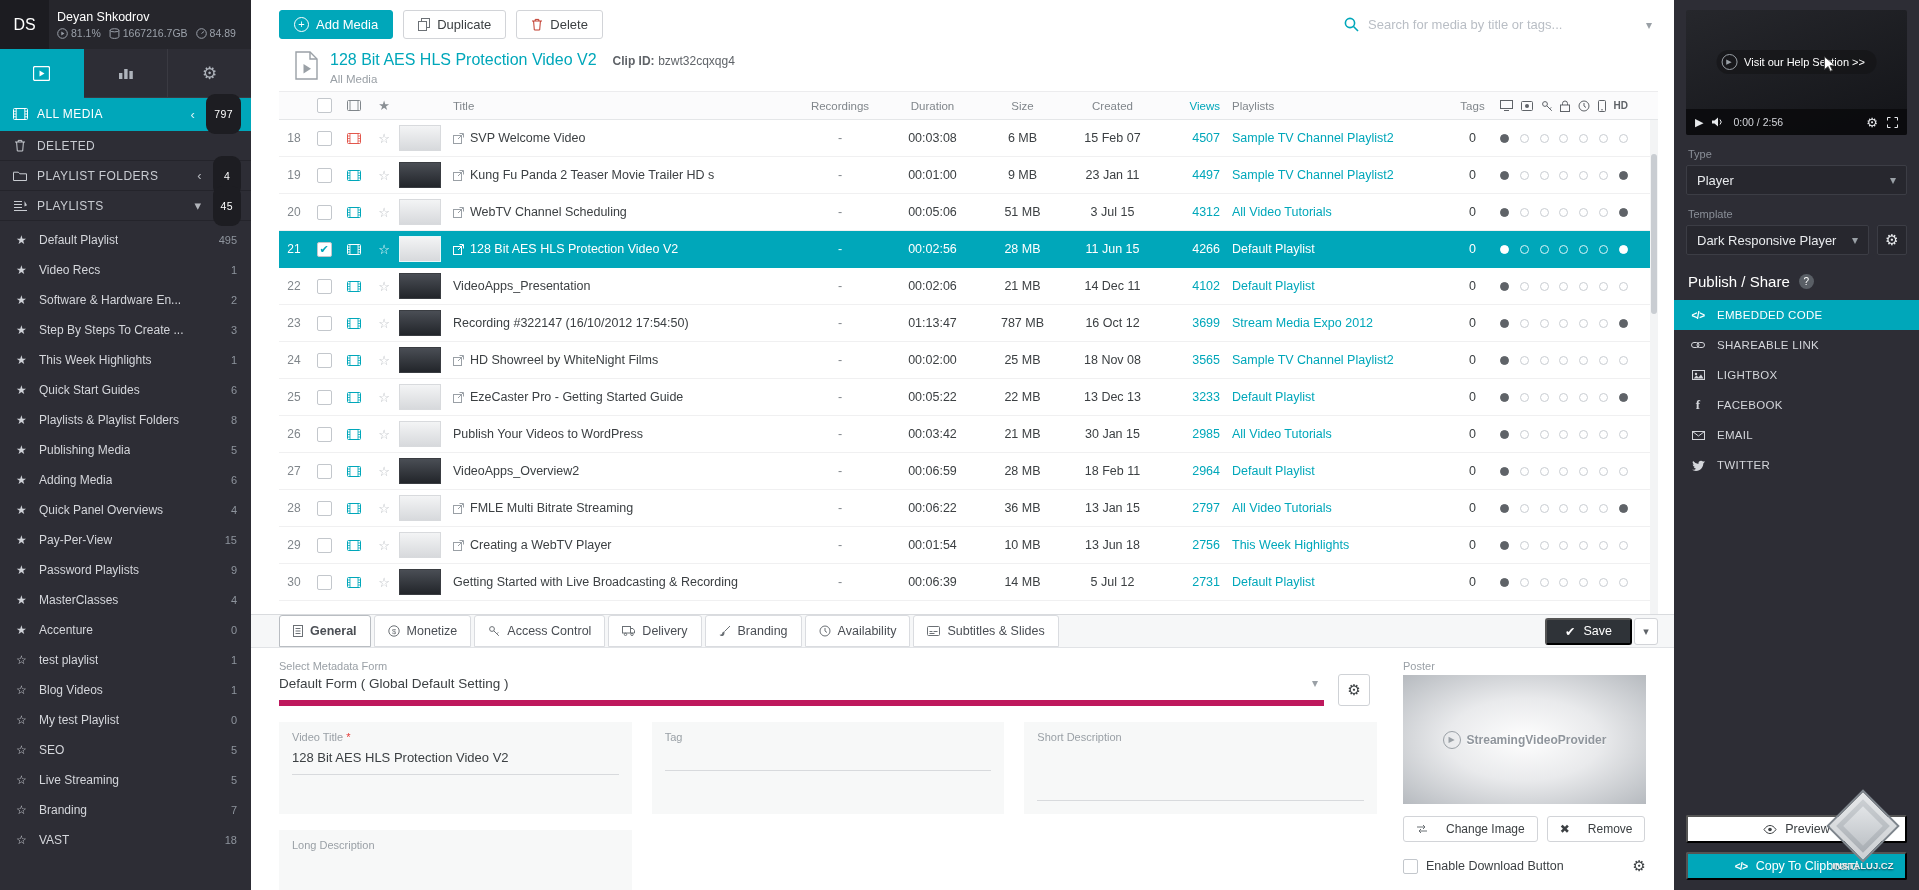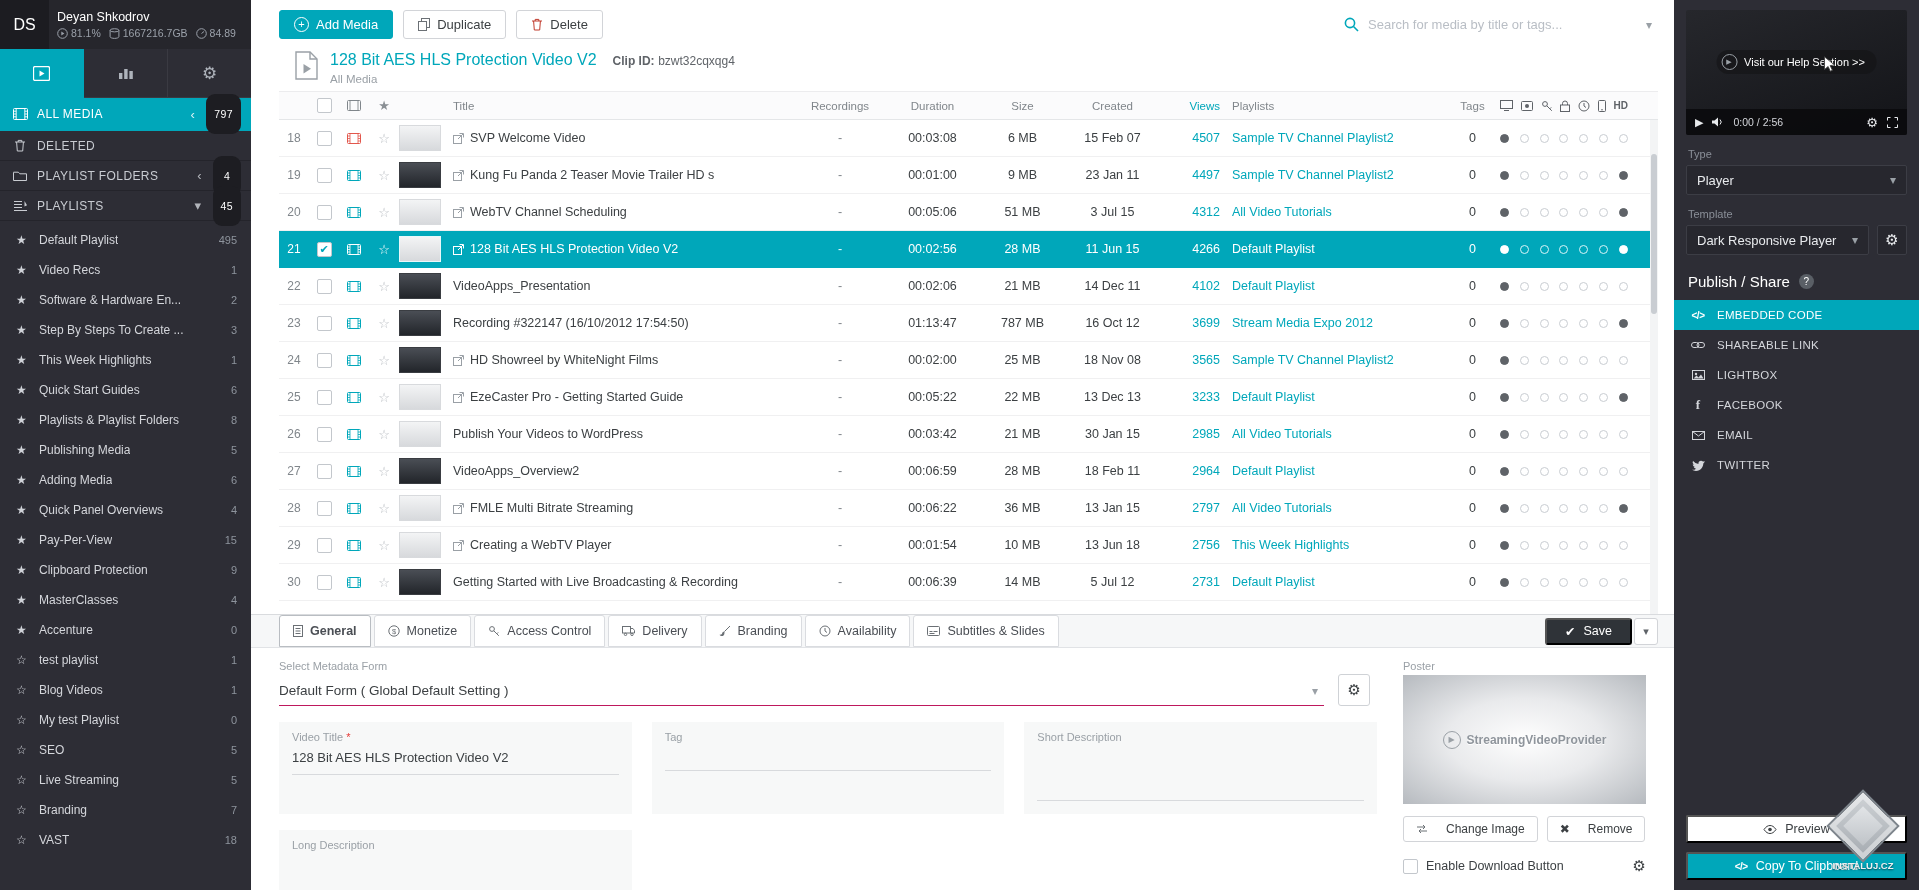--- a/index.html
+++ b/index.html
@@ -102,21 +102,21 @@
 .tab{display:flex;align-items:center;gap:7px;height:32px;padding:14px 13px;font-size:12.5px;color:#4a4e54;border:1px solid #dadce0;background:#fff;border-radius:3px 3px 0 0;cursor:pointer}
 .tab .tico{color:#6b7075}
 .tab.active{background:#fff;border-color:#b9bdc2;font-weight:bold}
 .save-wrap{margin-left:auto;display:flex;align-items:center;gap:2px}
 .save-btn{background:#2f3338;color:#fff;display:flex;align-items:center;gap:8px;height:27px;padding:0 18px;border-radius:3px;font-size:12.5px;cursor:pointer}
 .save-caret{width:24px;height:27px;background:#fff;border:1px solid #d2d4d8;border-radius:3px;display:flex;align-items:center;justify-content:center;color:#5f6368;cursor:pointer;font-size:11px}
 .meta{flex:1;display:flex;gap:26px;padding:12px 28px 0 28px;overflow:hidden;background:#fff}
 .meta-left{flex:1;min-width:0}
 .meta-label{font-size:11px;color:#9aa0a6}
 .form-row{display:flex;gap:14px;align-items:flex-end;margin-top:2px}
-.form-select{flex:1;max-width:1045px;display:flex;align-items:center;border-bottom:1px solid #be185d;height:30px;font-size:13.5px;color:#3c4043;cursor:pointer}
+.form-select{flex:1;max-width:1045px;display:flex;border-bottom:6px solid #be185d;height:30px;font-size:13.5px;color:#3c4043;cursor:pointer}
 .form-select .caret{margin-left:auto;color:#9aa0a6;font-size:12px;padding-right:6px}
 .gear-btn{width:32px;height:32px;border:1px solid #cfd2d6;border-radius:3px;display:flex;align-items:center;justify-content:center;color:#3c4043;background:#fff;font-size:15px;cursor:pointer}
 .fields{display:grid;grid-template-columns:1fr 1fr 1fr;gap:16px 20px;margin-top:16px}
 .field{background:#f7f8f8;padding:9px 13px 0;min-height:60px}
 .field.tall{min-height:92px}
 .flabel{font-size:11px;color:#9aa0a6}
 .req{color:#e53935}
 .fvalue{font-size:13px;color:#3c4043;border-bottom:1px solid #d8dadd;padding:7px 0 9px}
 .fblank{height:28px;border-bottom:1px solid #d8dadd}
 .fblank-tall{height:58px;border-bottom:1px solid #d8dadd}
@@ -328,21 +328,21 @@
       </div>
 
       <div class="pl-item">
         <span class="pl-star filled"></span>
         <span class="pl-label">Pay-Per-View</span>
         <span class="pl-count">15</span>
       </div>
 
       <div class="pl-item">
         <span class="pl-star filled"></span>
-        <span class="pl-label">Clipboard Protection</span>
+        <span class="pl-label">Password Playlists</span>
         <span class="pl-count">9</span>
       </div>
 
       <div class="pl-item">
         <span class="pl-star filled"></span>
         <span class="pl-label">MasterClasses</span>
         <span class="pl-count">4</span>
       </div>
 
       <div class="pl-item">

